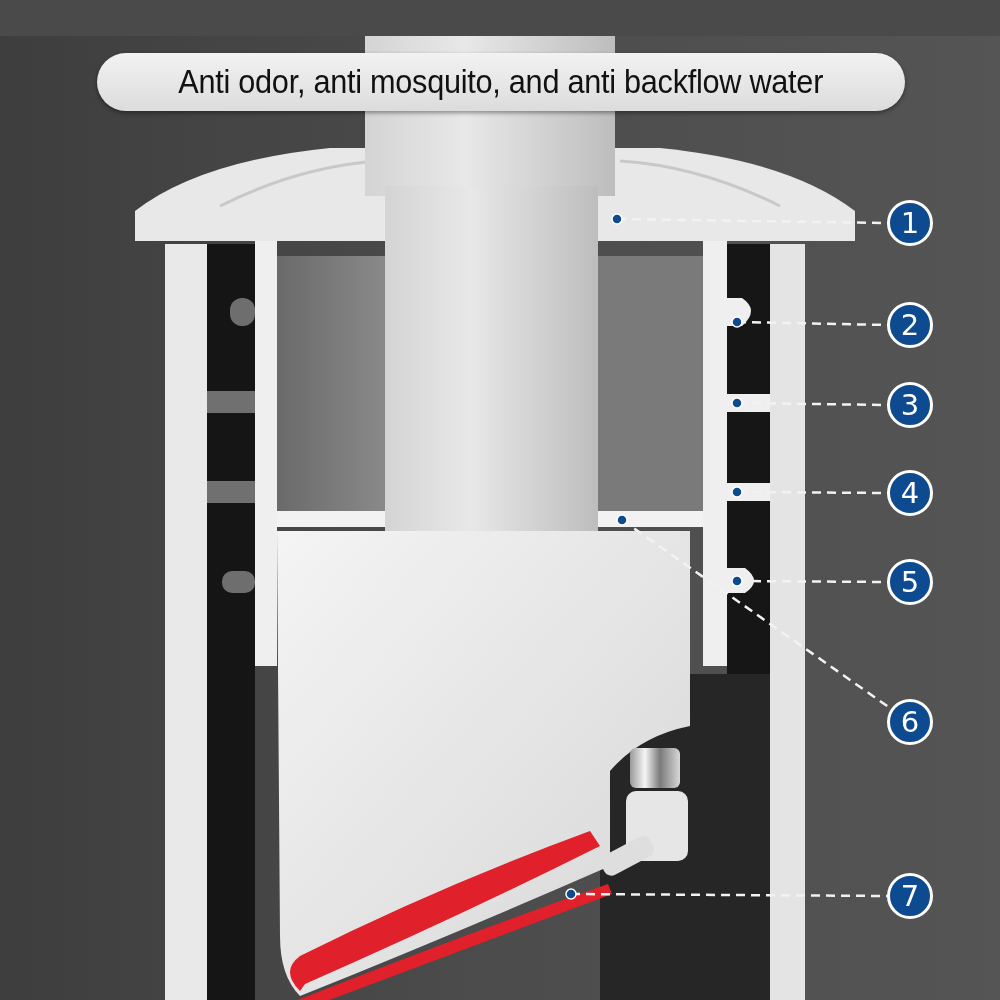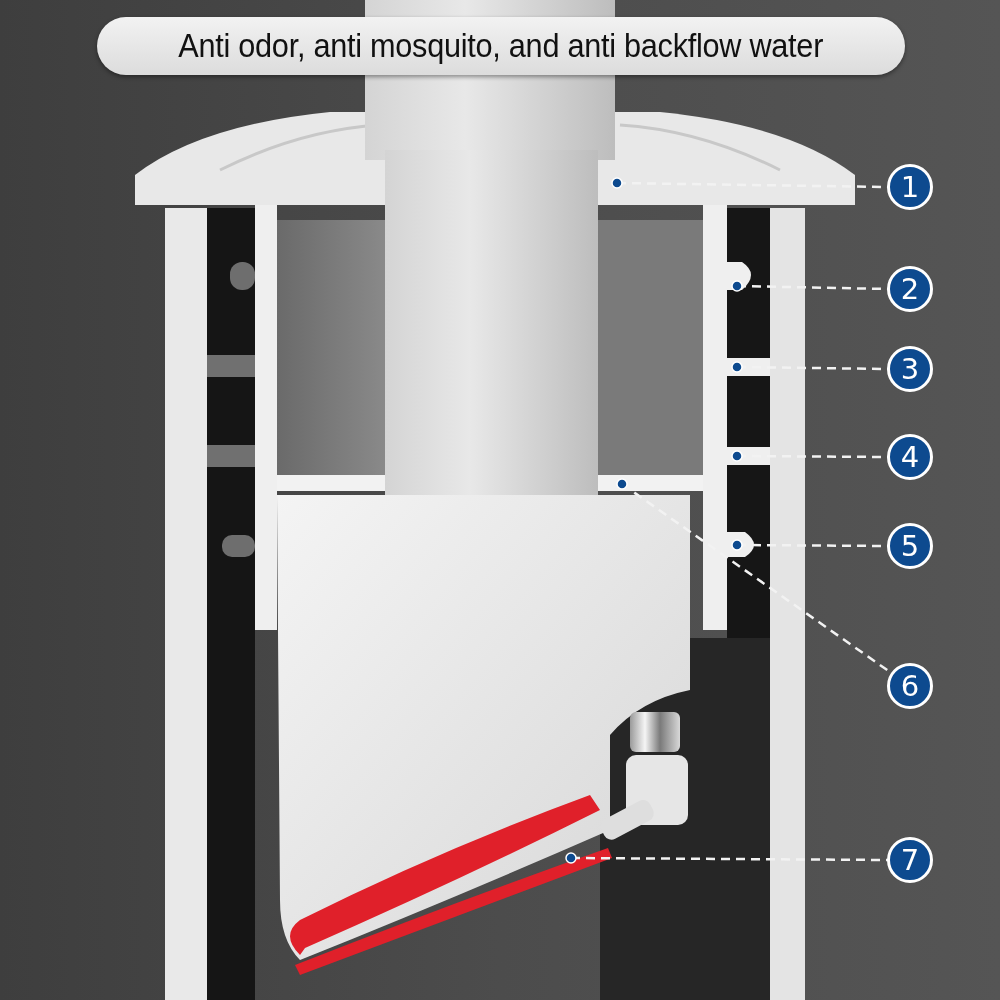--- a/index.html
+++ b/index.html
@@ -2,21 +2,21 @@
 <html><head>
 <meta charset="utf-8">
 <style>
   html, body { margin: 0; padding: 0; }
   body {
     width: 1000px; height: 1000px; overflow: hidden;
     background: #4a4a4a;
     font-family: "DejaVu Sans", sans-serif;
     position: relative;
   }
-  .stage { position: absolute; inset: 0; }
+  .stage { position: absolute; inset: 0; margin-top: 36px; }
   .stage svg { position: absolute; left: 0; top: 0; }
   .title-pill {
     position: absolute; left: 97px; top: 17px; width: 808px; height: 58px;
     border-radius: 29px;
     background: linear-gradient(#f2f2f2, #dcdcdc);
     box-shadow: 0 2px 4px rgba(0,0,0,0.4);
     display: flex; align-items: center; justify-content: center;
     z-index: 5;
   }
   .title-pill span {

